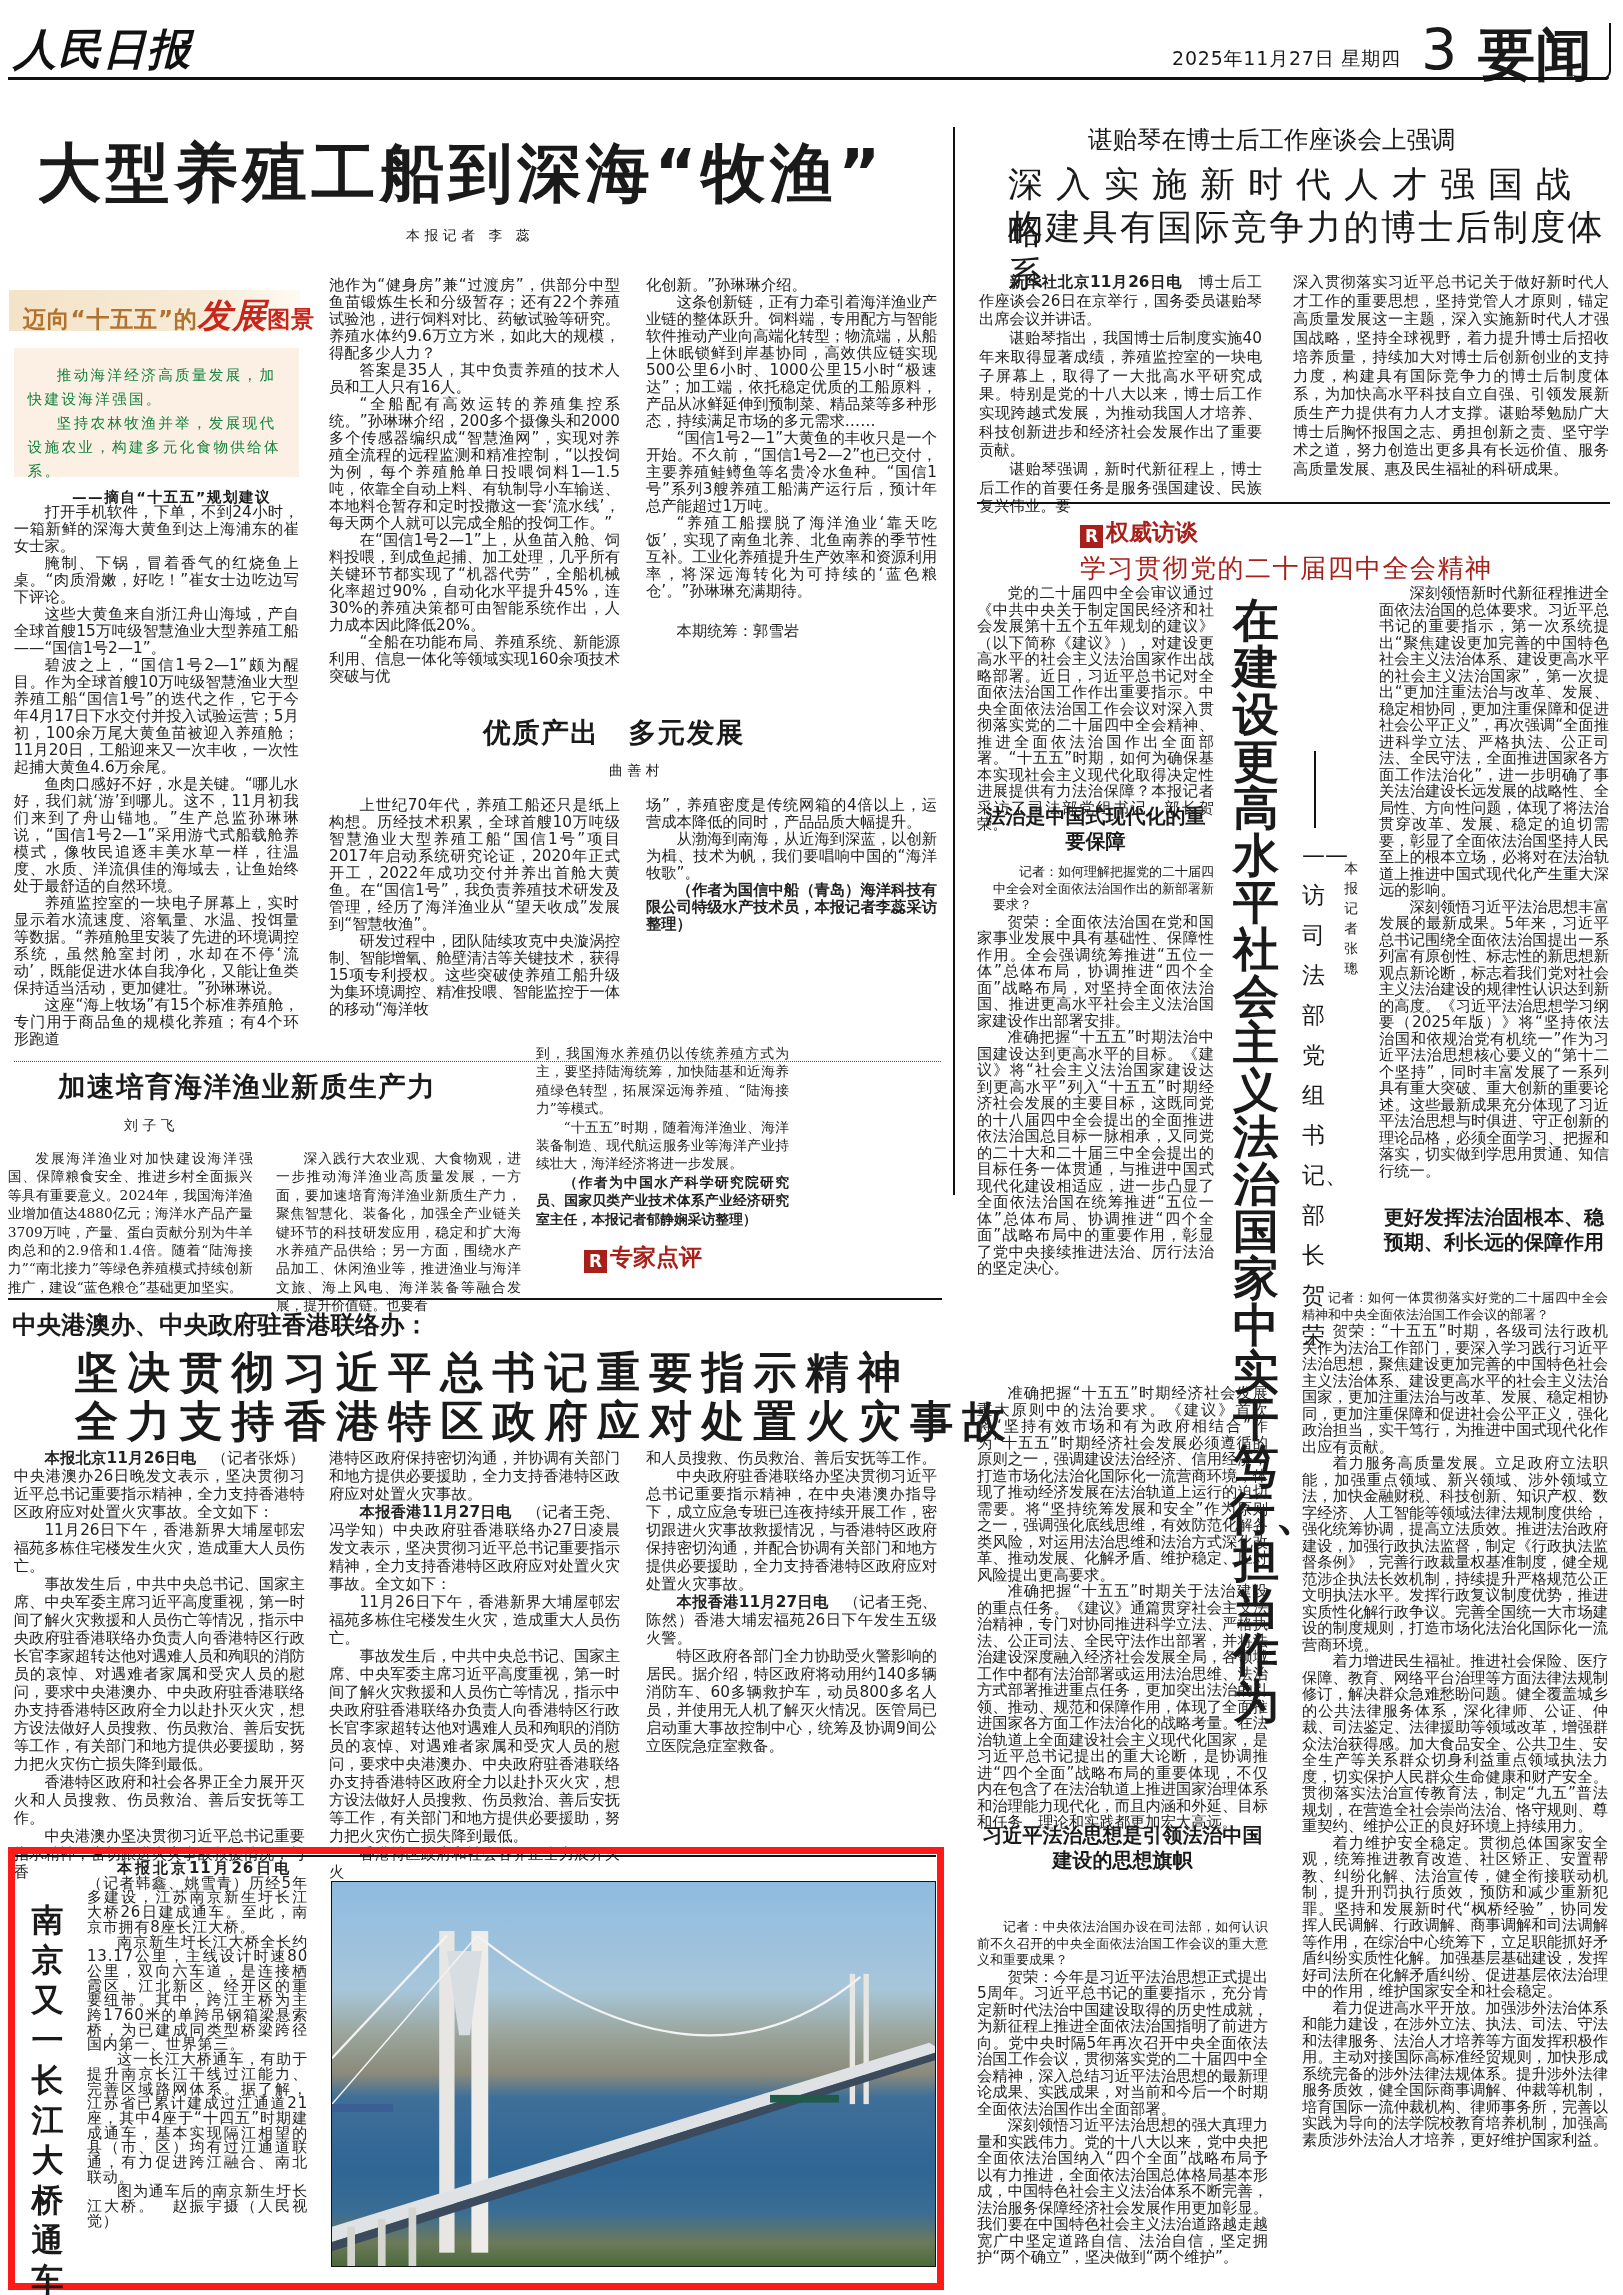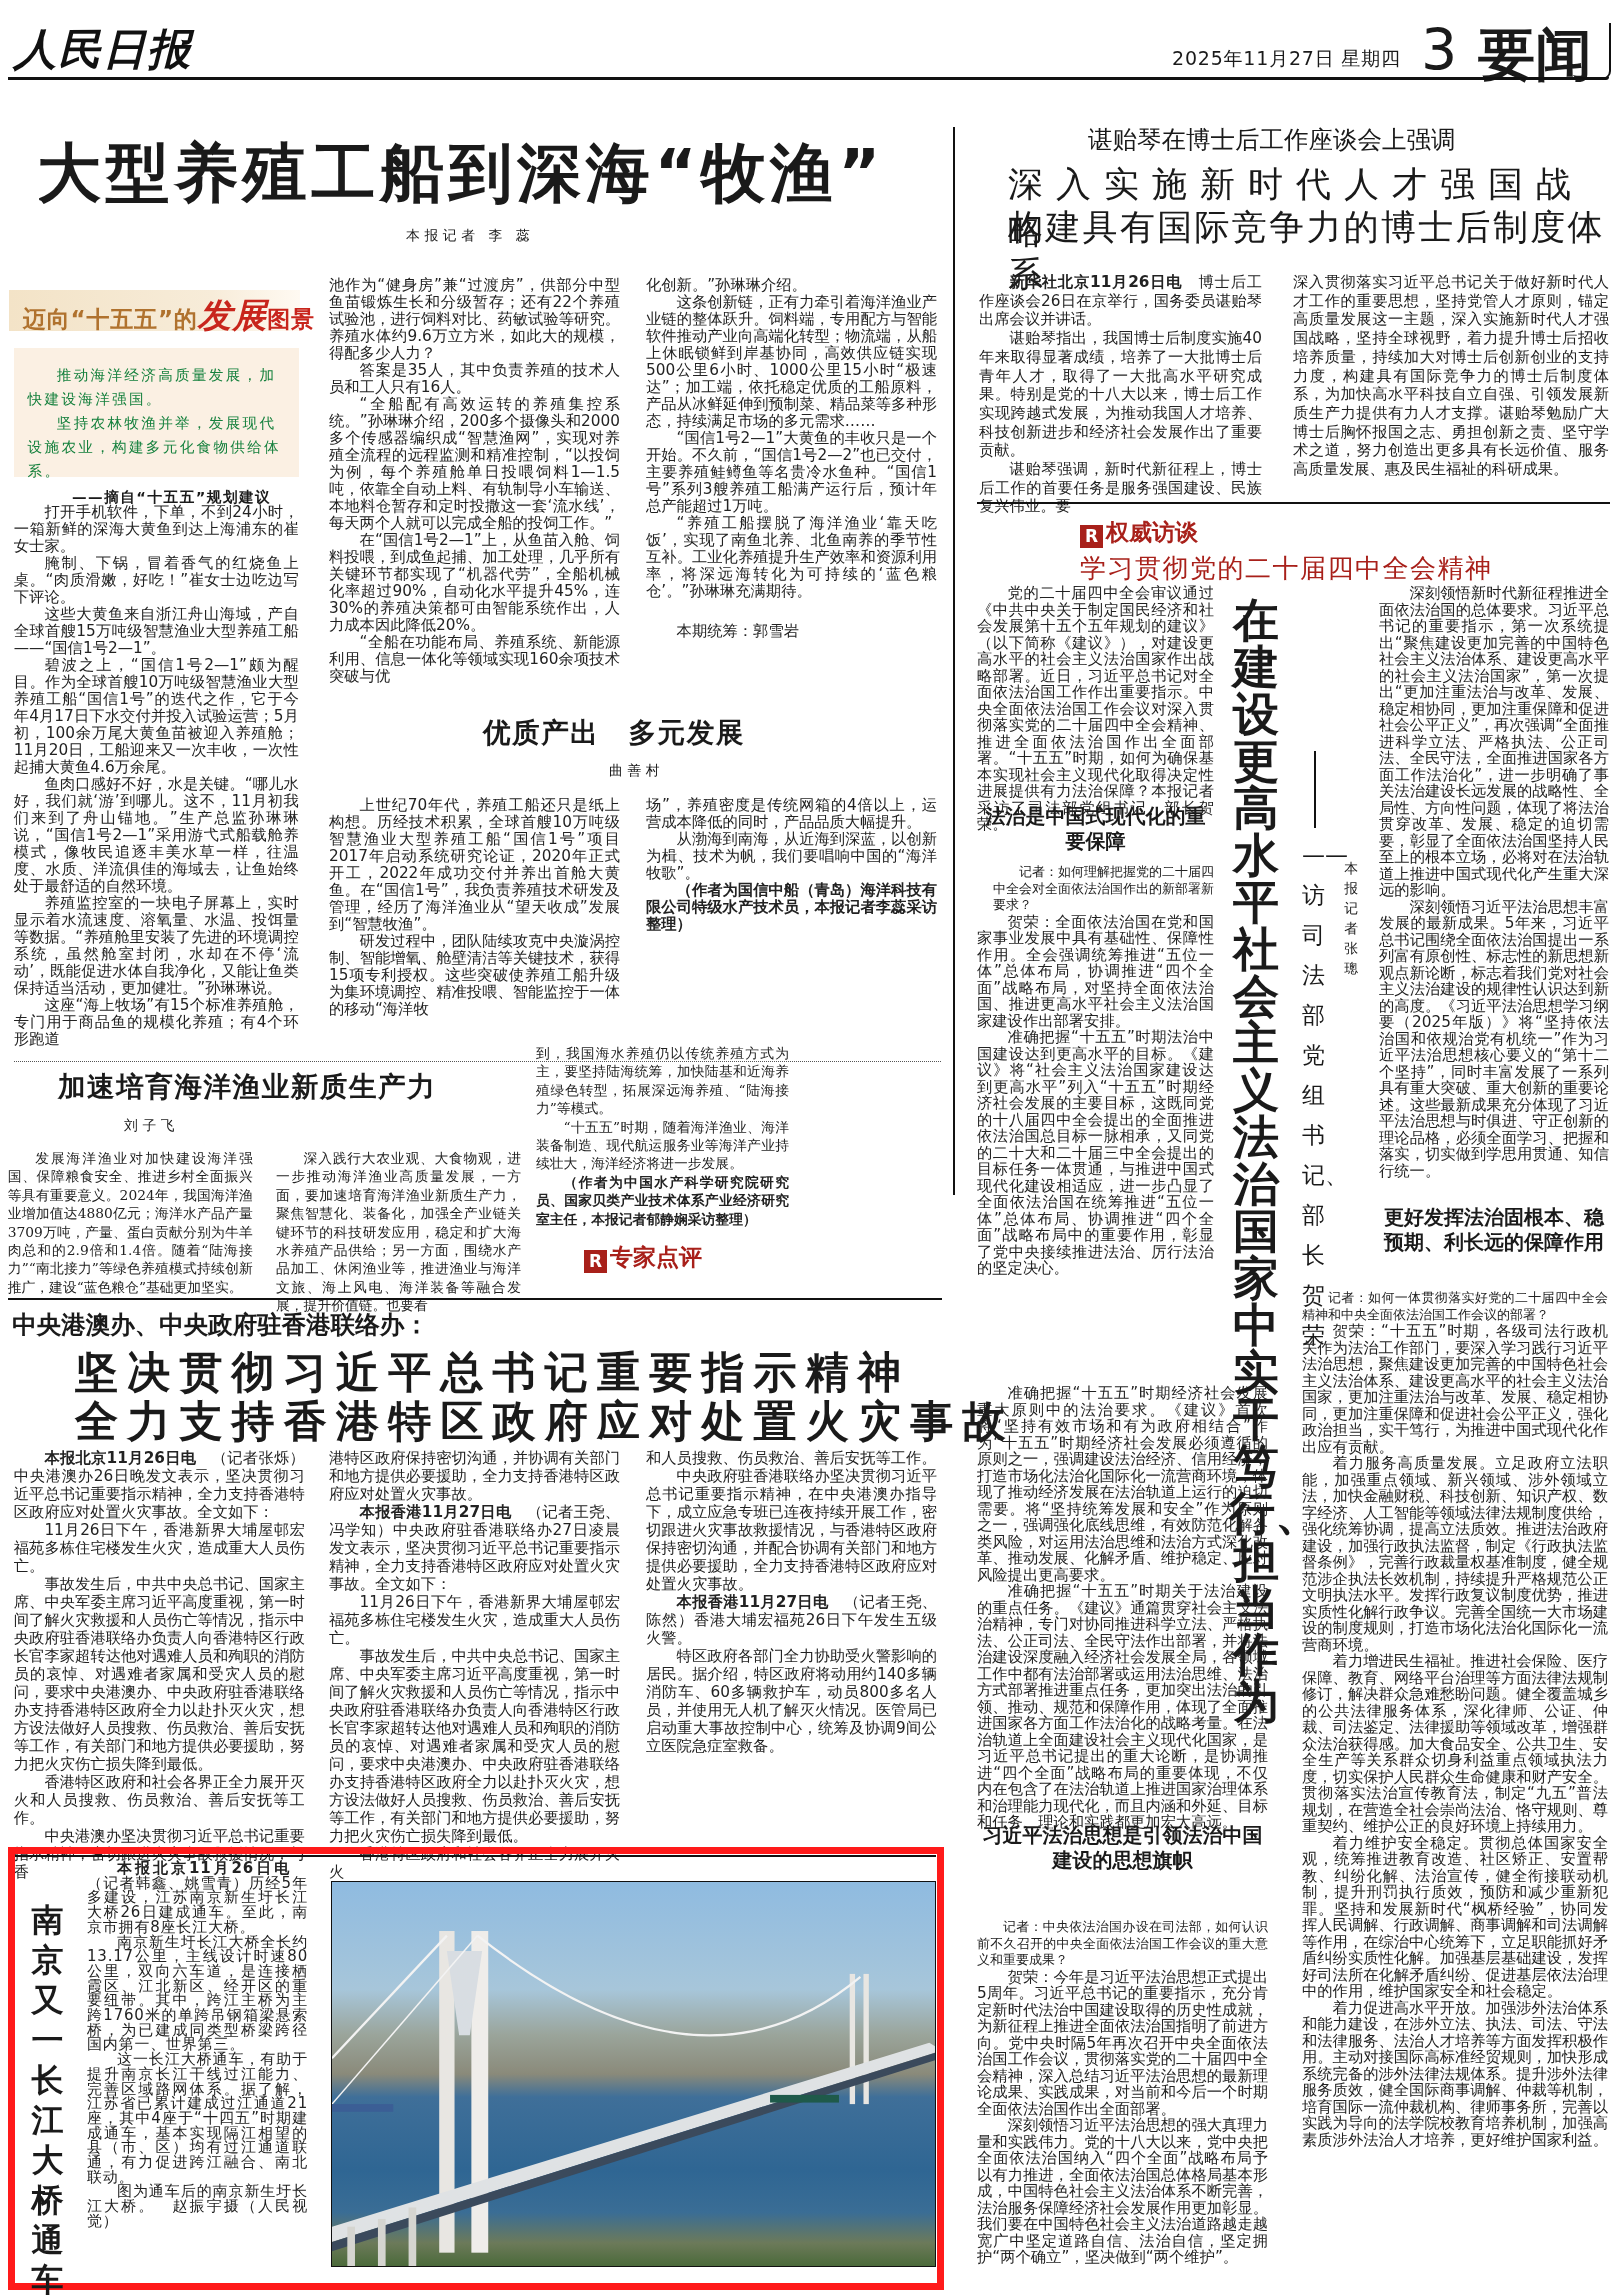--- a/index.html
+++ b/index.html
@@ -214,21 +214,21 @@
     <rect x="572" y="278" width="90" height="10" fill="#1f5a4a"></rect>
     <rect x="0" y="290" width="80" height="10" fill="#3b5e95"></rect>
   </svg>
 </div>
 
 <div class="abs rt-kicker">谌贻琴在博士后工作座谈会上强调</div>
 <div class="abs rt-head1">深入实施新时代人才强国战略</div>
 <div class="abs rt-head2">构建具有国际竞争力的博士后制度体系</div>
 <div class="abs body" style="left:979px; top:273px; width:283px; line-height:18.7px;">
   <p><b>新华社北京11月26日电</b>　博士后工作座谈会26日在京举行，国务委员谌贻琴出席会议并讲话。</p>
-  <p>谌贻琴指出，我国博士后制度实施40年来取得显著成绩，培养了一大批博士后青年人才，取得了一大批高水平研究成果。特别是党的十八大以来，博士后工作实现跨越式发展，为推动我国人才培养、科技创新进步和经济社会发展作出了重要贡献。</p>
+  <p>谌贻琴指出，我国博士后制度实施40年来取得显著成绩，养殖监控室的一块电子屏幕上，取得了一大批高水平研究成果。特别是党的十八大以来，博士后工作实现跨越式发展，为推动我国人才培养、科技创新进步和经济社会发展作出了重要贡献。</p>
   <p>谌贻琴强调，新时代新征程上，博士后工作的首要任务是服务强国建设、民族复兴伟业。要</p>
 </div>
 <div class="abs body" style="left:1293px; top:273px; width:316px; line-height:18.7px;">
   <p style="text-indent:0">深入贯彻落实习近平总书记关于做好新时代人才工作的重要思想，坚持党管人才原则，锚定高质量发展这一主题，深入实施新时代人才强国战略，坚持全球视野，着力提升博士后招收培养质量，持续加大对博士后创新创业的支持力度，构建具有国际竞争力的博士后制度体系，为加快高水平科技自立自强、引领发展新质生产力提供有力人才支撑。谌贻琴勉励广大博士后胸怀报国之志、勇担创新之责、坚守学术之道，努力创造出更多具有长远价值、服务高质量发展、惠及民生福祉的科研成果。</p>
 </div>
 <div class="abs hrule" style="left:977px; top:502px; width:633px;"></div>
 
 <div class="abs red-tag interview-tag">
   <span class="r">R</span><span>权威访谈</span>
 </div>

